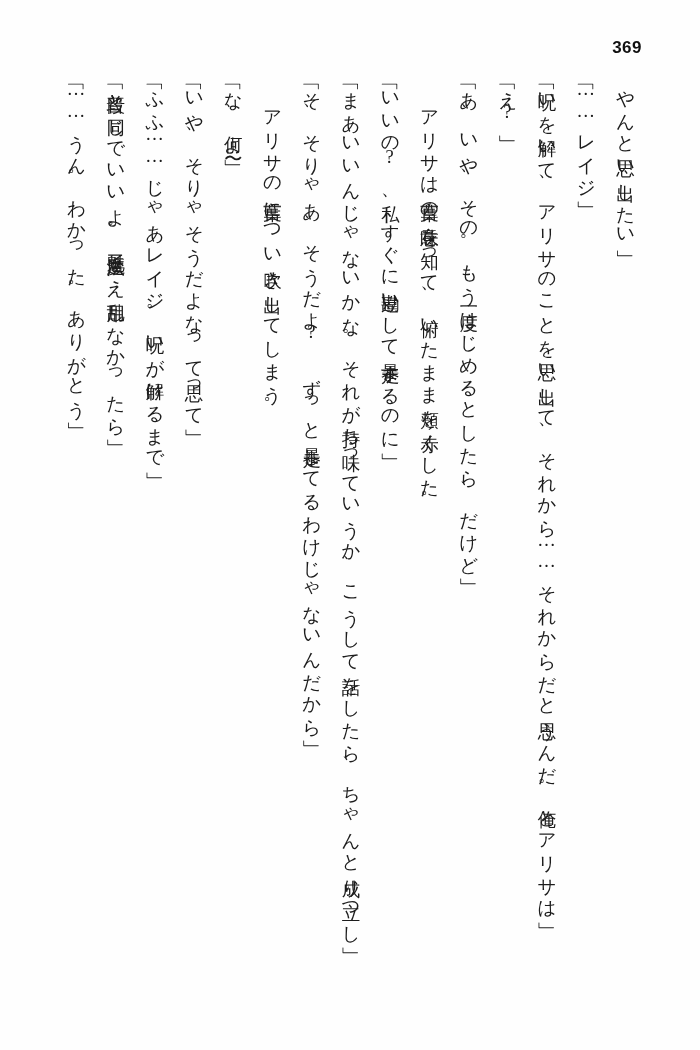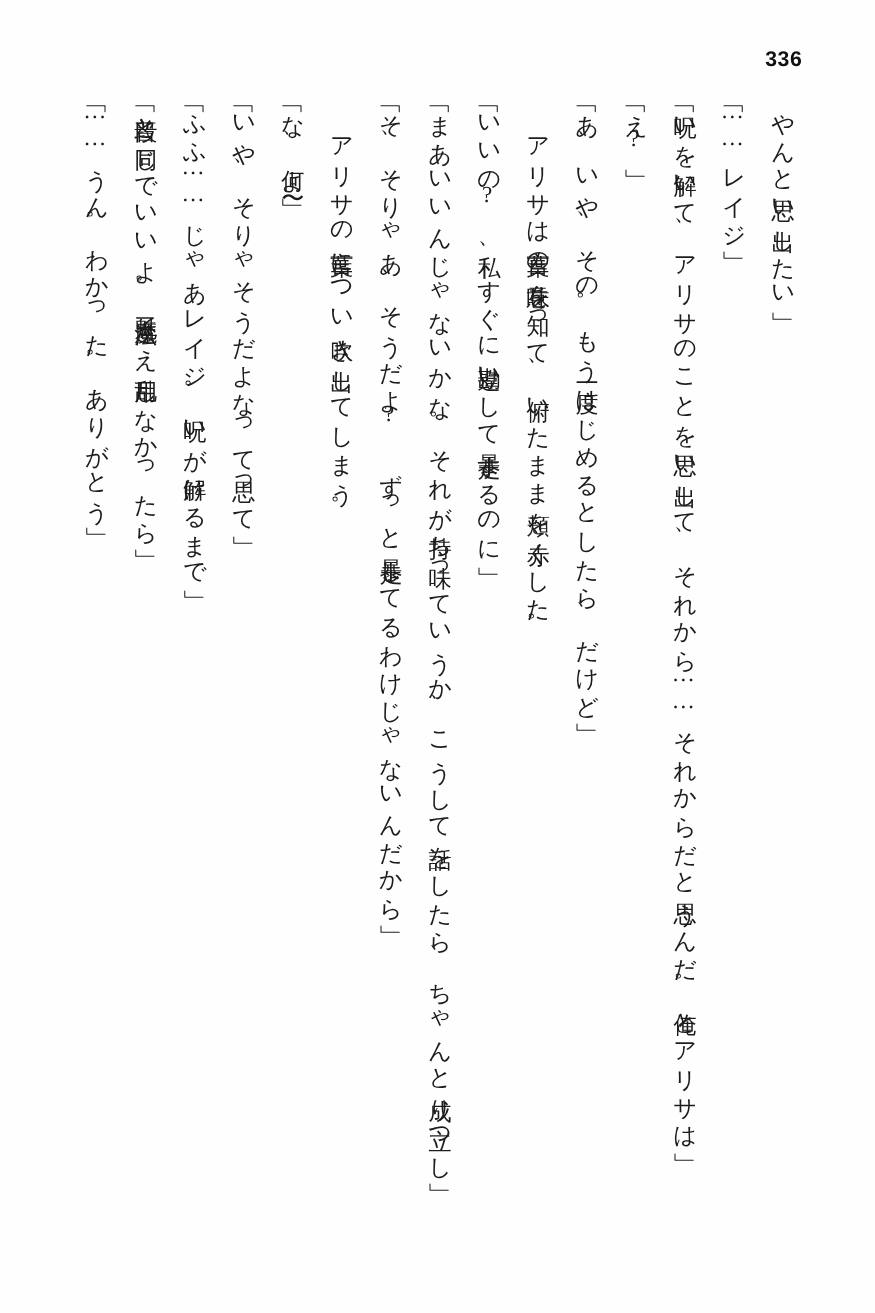--- a/index.html
+++ b/index.html
@@ -70,21 +70,21 @@
   
   .body-text .para {
     font-weight: 400;
   }
 </style>
 </head>
 <body>
 
 <div class="page">
 
-  <div class="page-number">336</div>
+  <div class="page-number">369</div>
 
   <div class="body-text">
     <p class="para">やんと思い出したい」</p>
     <p class="para">「……レイジ」</p>
     <p class="para">「呪いを解いて、アリサのことを思い出して、それから……それからだと思うんだ。俺とアリサは」</p>
     <p class="para">「え?」</p>
     <p class="para">「あ、いや、その。もう一度はじめるとしたら、だけど」</p>
     <p class="para indent">アリサは言葉の意味を知って、俯いたまま頬を赤くした。</p>
     <p class="para">「いいの? 私、すぐに勘違いして暴走するのに」</p>
     <p class="para">「まあいいんじゃないかな。それが持ち味っていうか、こうして話をしたら、ちゃんと成り立つし」</p>

